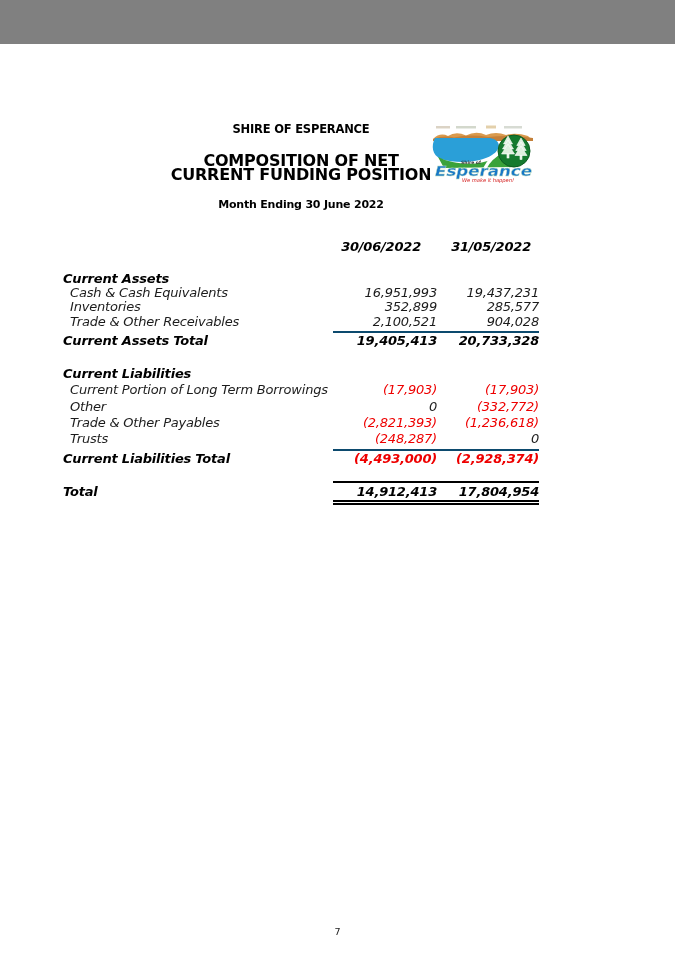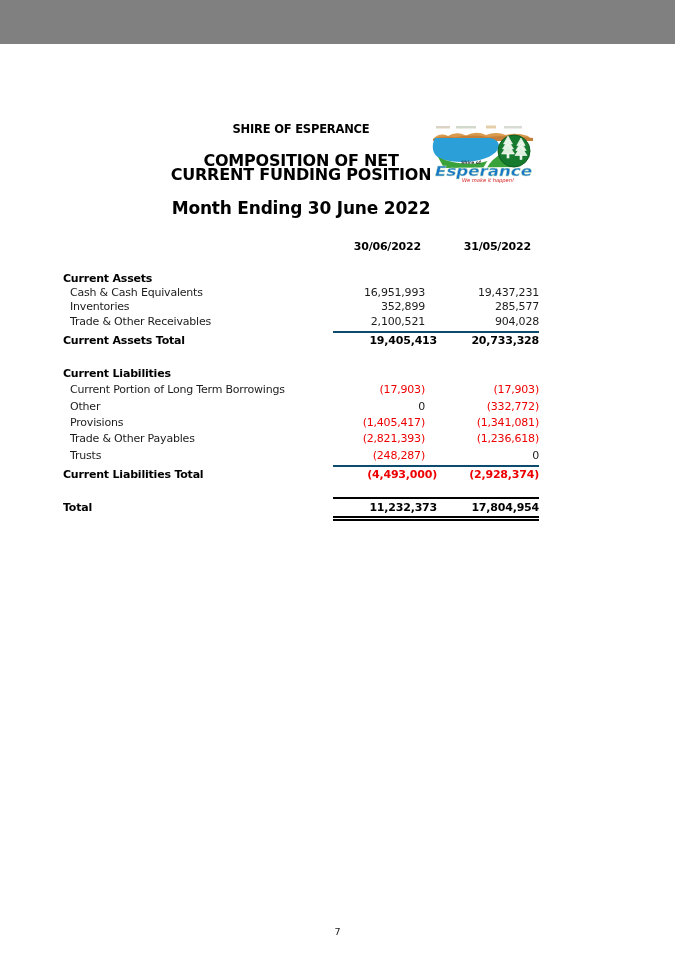--- a/index.html
+++ b/index.html
@@ -13,37 +13,37 @@
   }
   .doc-header {
     position: absolute; left: 63px; top: 79px; width: 476px;
     text-align: center;
   }
   .title { font-size: 11.5px; font-weight: bold; line-height: 13px; letter-spacing: -0.2px; }
   .subtitle {
     font-size: 16px; font-weight: bold; line-height: 14px;
     max-width: 268px; margin: 18px auto 0 auto; letter-spacing: -0.2px;
   }
-  .period { font-size: 17px; font-weight: bold; margin-top: 16px; letter-spacing: -0.2px; }
+  .period { font-size: 11px; font-weight: bold; margin-top: 16px; letter-spacing: -0.2px; }
 
   .logo { position: absolute; left: 430px; top: 80px; width: 107px; height: 60px; }
 
-  .row { display: flex; align-items: baseline; height: 14.2px; line-height: 14.2px; font-size: 11px; letter-spacing: -0.2px; }
+  .row { display: flex; align-items: baseline; height: 14.2px; line-height: 14.2px; font-size: 13px; letter-spacing: -0.2px; font-style: italic; }
   .row .label { flex: 1 1 auto; white-space: nowrap; overflow: hidden; }
   .row .vals { width: 206px; display: flex; flex: 0 0 auto; }
   .row .v1 { flex: 1 1 auto; text-align: right; white-space: nowrap; }
   .row .v2 { width: 102px; flex: 0 0 auto; text-align: right; white-space: nowrap; }
 
   .col-headers { position: absolute; left: 63px; top: 196px; width: 476px; }
   .col-headers .colhead { font-weight: bold; padding-right: 8px; }
 
   .table { position: absolute; left: 63px; top: 228px; width: 476px; }
   .row.sec .label { font-weight: bold; }
   .row.item .label { padding-left: 7px; color: #1c1c1c; }
-  .row.item .vals { color: #1c1c1c; gap: 12px; }
+  .row.item .vals { color: #1c1c1c; }
   .row.total { font-weight: bold; height: 15px; line-height: 15px; margin-top: 2px; }
   .row.total .vals { border-top: 2px solid #0c4a6e; }
   .liab-header { margin-top: 20px; height: 16.4px; line-height: 16.4px; }
   .row.liab { height: 16.4px; line-height: 16.4px; }
   .row.liab-total { margin-top: 1px; }
   .row.grand { margin-top: 17px; font-weight: bold; height: 17px; line-height: 17px; }
   .row.grand .vals { border-top: 2px solid #000; border-bottom: 5px double #000; }
 
   .page-number {
     position: absolute; left: 0; top: 882px; width: 675px;
@@ -156,27 +156,20 @@
       </div>
     </div>
     <div class="row item liab">
       <div class="label">Other</div>
       <div class="vals">
         <span class="v1">0</span>
         <span class="v2 neg" style="color: rgb(238, 0, 0);">(332,772)</span>
       </div>
     </div>
     <div class="row item liab">
-      <div class="label">Provisions</div>
-      <div class="vals">
-        <span class="v1 neg" style="color: rgb(238, 0, 0);">(1,405,417)</span>
-        <span class="v2 neg" style="color: rgb(238, 0, 0);">(1,341,081)</span>
-      </div>
-    </div>
-    <div class="row item liab">
       <div class="label">Trade &amp; Other Payables</div>
       <div class="vals">
         <span class="v1 neg" style="color: rgb(238, 0, 0);">(2,821,393)</span>
         <span class="v2 neg" style="color: rgb(238, 0, 0);">(1,236,618)</span>
       </div>
     </div>
     <div class="row item liab">
       <div class="label">Trusts</div>
       <div class="vals">
         <span class="v1 neg" style="color: rgb(238, 0, 0);">(248,287)</span>
@@ -188,21 +181,21 @@
       <div class="label">Current Liabilities Total</div>
       <div class="vals">
         <span class="v1 neg" style="color: rgb(238, 0, 0);">(4,493,000)</span>
         <span class="v2 neg" style="color: rgb(238, 0, 0);">(2,928,374)</span>
       </div>
     </div>
 
     <div class="row grand">
       <div class="label">Total</div>
       <div class="vals">
-        <span class="v1">11,232,373</span>
+        <span class="v1">14,912,413</span>
         <span class="v2">17,804,954</span>
       </div>
     </div>
 
   </div>
 
   <div class="page-number">7</div>
 </div>
 
 </body></html>

